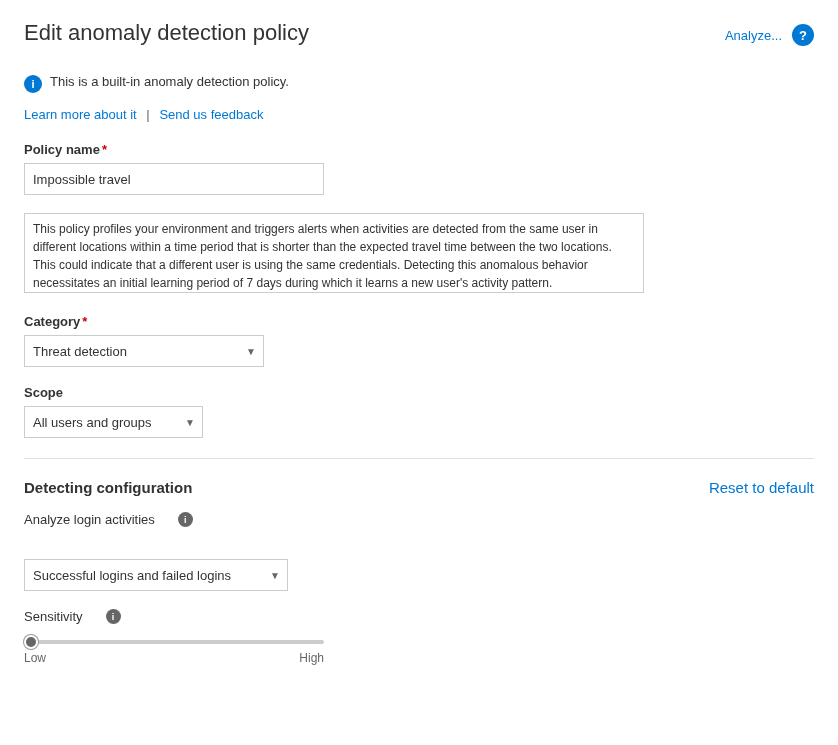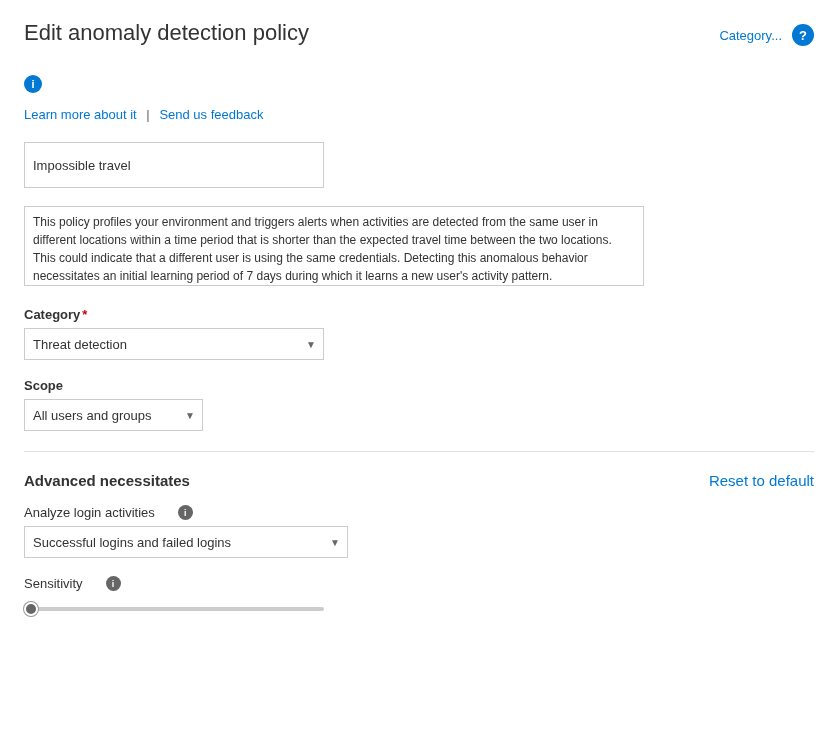--- a/index.html
+++ b/index.html
@@ -91,21 +91,21 @@
       font-weight: 600;
       color: #333;
       margin-bottom: 6px;
     }
     .required-star {
       color: #c00;
       margin-left: 2px;
     }
     .text-input {
       width: 300px;
-      height: 46px;
+      height: 32px;
       border: 1px solid #ccc;
       padding: 4px 8px;
       font-size: 13px;
       color: #333;
       background: #fff;
       outline: none;
     }
     .description-area {
       width: 620px;
       height: 80px;
@@ -120,21 +120,21 @@
       outline: none;
       font-family: 'Segoe UI', Arial, sans-serif;
     }
     .description-wrapper {
       position: relative;
       width: 620px;
     }
     .select-wrapper {
       position: relative;
       display: inline-block;
-      width: 300px;
+      width: 240px;
     }
     .select-field {
       width: 100%;
       height: 32px;
       border: 1px solid #ccc;
       padding: 4px 30px 4px 8px;
       font-size: 13px;
       color: #333;
       background: #fff;
       appearance: none;
@@ -196,21 +196,22 @@
       display: flex;
       align-items: center;
       justify-content: center;
       font-size: 9px;
       font-weight: bold;
       cursor: pointer;
     }
     .login-select-wrapper {
       position: relative;
       display: inline-block;
-      width: 324px;
+      width: 264px;
+      margin-top: 26px;
     }
     .sensitivity-section {
       margin-top: 16px;
     }
     .slider-container {
       margin-top: 8px;
       width: 300px;
     }
     .slider {
       width: 100%;
@@ -240,35 +241,39 @@
       font-size: 12px;
       color: #666;
     }
   </style>
 </head>
 <body>
 
 <div class="header-row">
   <h1 class="page-title">Edit anomaly detection policy</h1>
   <div class="header-right">
-    <span class="loading-text">Category...</span>
+    <span class="loading-text">Analyze...</span>
     <div class="help-icon">?</div>
   </div>
 </div>
 
 <div class="info-banner">
   <div class="info-icon">i</div>
+  <span class="info-text">This is a built-in anomaly detection policy.</span>
 </div>
 <div class="links-row">
   <a class="link">Learn more about it</a>
   <span class="separator">|</span>
   <a class="link">Send us feedback</a>
 </div>
 
 <div class="field-section">
+  <div class="field-label">
+    <span>Policy name</span><span class="required-star">*</span>
+  </div>
   <input class="text-input" type="text" value="Impossible travel" style="">
 </div>
 
 <div class="field-section">
   <div class="description-wrapper">
     <textarea class="description-area" style="">This policy profiles your environment and triggers alerts when activities are detected from the same user in different locations within a time period that is shorter than the expected travel time between the two locations. This could indicate that a different user is using the same credentials. Detecting this anomalous behavior necessitates an initial learning period of 7 days during which it learns a new user's activity pattern.</textarea>
   </div>
 </div>
 
 <div class="field-section">
@@ -293,21 +298,21 @@
       <option>All users and groups</option>
       <option>Specific users and groups</option>
     </select>
     <span class="select-chevron">▼</span>
   </div>
 </div>
 
 <hr class="divider">
 
 <div class="advanced-header-row">
-  <span class="advanced-title">Advanced necessitates</span>
+  <span class="advanced-title">Detecting configuration</span>
   <a class="reset-link">Reset to default</a>
 </div>
 
 <div class="field-section">
   <div class="sub-label">
     <span>Analyze login activities</span>
     <div class="tooltip-icon">i</div>
   </div>
   <div class="login-select-wrapper">
     <select class="select-field">
@@ -319,14 +324,18 @@
   </div>
 </div>
 
 <div class="sensitivity-section">
   <div class="sub-label">
     <span>Sensitivity</span>
     <div class="tooltip-icon">i</div>
   </div>
   <div class="slider-container">
     <input type="range" class="slider" min="0" max="100" value="0" style="">
+    <div class="slider-labels">
+      <span>Low</span>
+      <span>High</span>
+    </div>
   </div>
 </div>
 
 </body></html>

